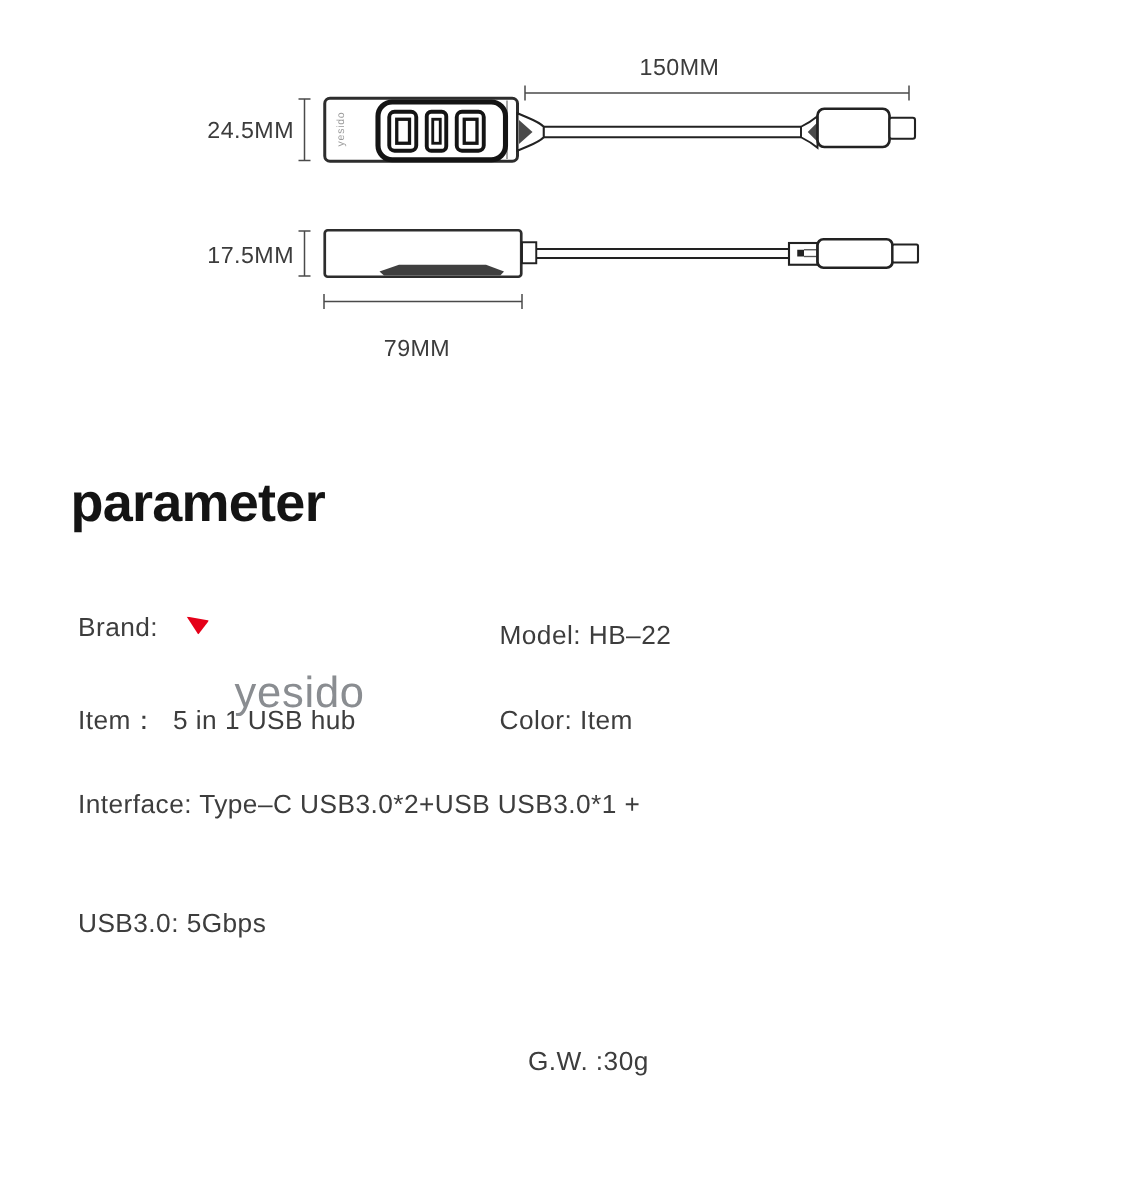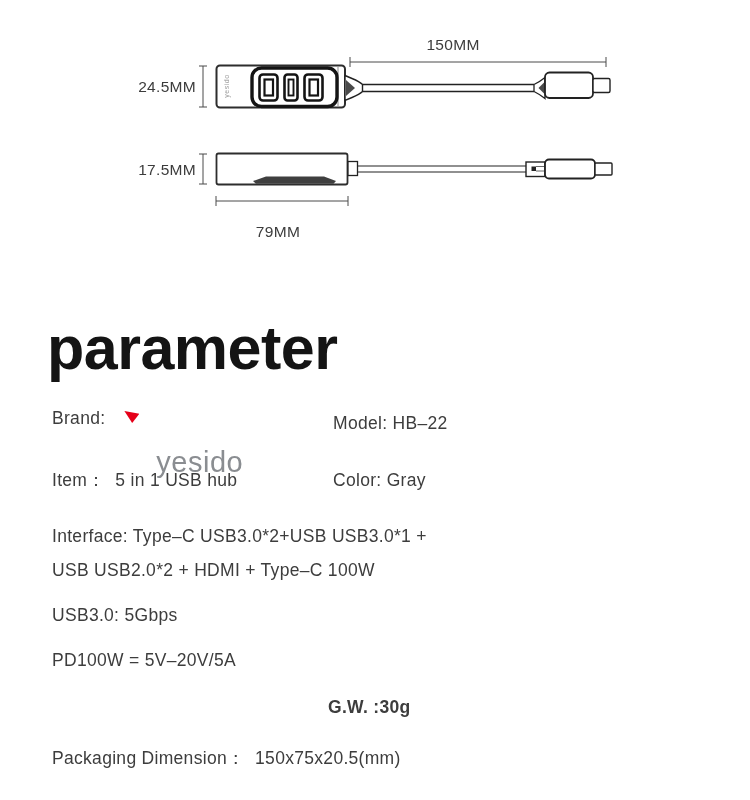--- a/index.html
+++ b/index.html
@@ -16,21 +16,21 @@
     font-family: "Liberation Sans", sans-serif;
     font-size: 15.5px;
     fill: #3c3c3c;
     letter-spacing: 0.3px;
   }
   .page-title {
     position: absolute;
     left: 47px;
     top: 316px;
     margin: 0;
-    font-size: 61px;
+    font-size: 36px;
     font-weight: 700;
     color: #141414;
     letter-spacing: -0.5px;
     line-height: 1.05;
   }
   .spec {
     position: absolute;
     font-size: 17.5px;
     color: #3d3d3d;
     letter-spacing: 0.3px;
@@ -164,26 +164,23 @@
   <div class="spec brand-row" style="left:52px; top:409px;">
     <span>Brand:</span>
     <span class="logo">
       <i class="logo-tri"></i>
       <span class="logo-text">yesido</span>
     </span>
   </div>
   <div class="spec" style="left:333px; top:414px;text-align:center;">Model: HB–22</div>
 
   <div class="spec" style="left:52px; top:471px;">Item：  5 in 1 USB hub</div>
-  <div class="spec" style="left:333px; top:471px;">Color: Gray</div>
+  <div class="spec" style="left:333px; top:471px;">Color: Item</div>
 
   <div class="spec" style="left:52px; top:527px;">Interface: Type–C USB3.0*2+USB USB3.0*1 +</div>
-  <div class="spec" style="left:52px; top:561px;">USB USB2.0*2 + HDMI + Type–C 100W</div>
 
   <div class="spec" style="left:52px; top:606px;">USB3.0: 5Gbps</div>
 
-  <div class="spec" style="left:52px; top:651px;">PD100W = 5V–20V/5A</div>
 
-  <div class="spec" style="left:328px; top:698px;font-weight:bold;">G.W. :30g</div>
+  <div class="spec" style="left:352px; top:698px;">G.W. :30g</div>
 
-  <div class="spec" style="left:52px; top:749px;">Packaging Dimension：  150x75x20.5(mm)</div>
 
 </div>
 
 </body></html>

